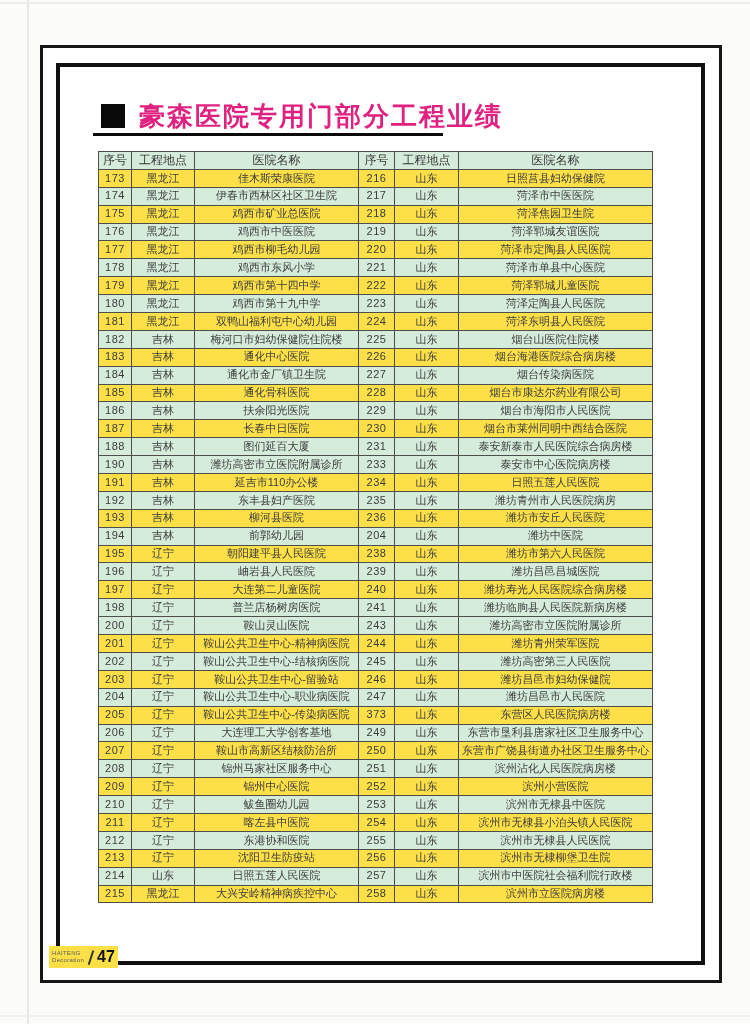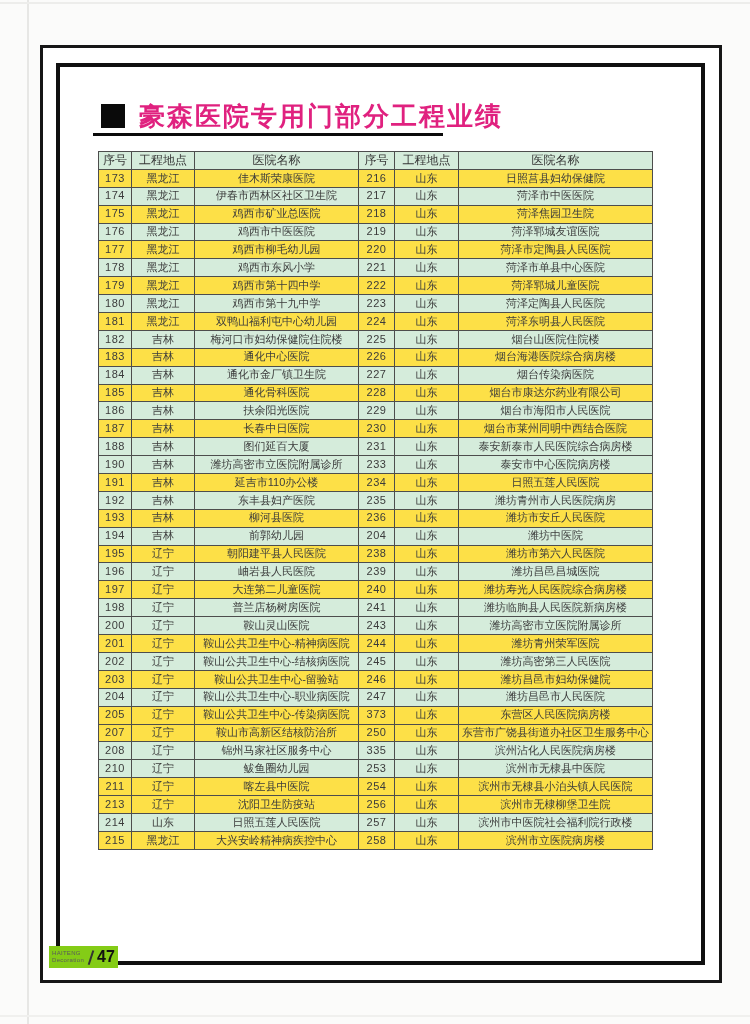--- a/index.html
+++ b/index.html
@@ -46,21 +46,21 @@
     font-size:11px;color:#3b3b3b;text-align:center;
     overflow:hidden;white-space:nowrap;
   }
   table.projects th{
     font-size:12px;font-weight:normal;background:#d5ecdb;color:#353535;
   }
   tr.alt td{background:#d5ecdb;}
   td.seq{letter-spacing:0.5px;}
 
   .footer-logo{
-    position:absolute;left:49px;top:946px;z-index:6;background:#84cc16;
+    position:absolute;left:49px;top:946px;z-index:6;background:#fde047;
     display:flex;align-items:center;padding:2px 3px;
   }
   .brand{display:flex;flex-direction:column;line-height:1.1;margin-right:2px;}
   .brand span{font-size:6px;color:#5a5a5a;letter-spacing:0.3px;}
   .brand-slash{
     width:10px;height:14px;margin-right:1px;position:relative;
   }
   .brand-slash::after{
     content:"";position:absolute;left:4px;top:0;width:1.5px;height:15px;
     background:#333;transform:rotate(18deg);
@@ -344,51 +344,75 @@
         <td>潍坊昌邑市人民医院</td>
       </tr>
       <tr>
         <td class="seq">205</td>
         <td>辽宁</td>
         <td>鞍山公共卫生中心-传染病医院</td>
         <td class="seq">373</td>
         <td>山东</td>
         <td>东营区人民医院病房楼</td>
       </tr>
+      <tr class="alt">
+        <td class="seq">206</td>
+        <td>辽宁</td>
+        <td>大连理工大学创客基地</td>
+        <td class="seq">249</td>
+        <td>山东</td>
+        <td>东营市垦利县唐家社区卫生服务中心</td>
+      </tr>
       <tr>
         <td class="seq">207</td>
         <td>辽宁</td>
         <td>鞍山市高新区结核防治所</td>
         <td class="seq">250</td>
         <td>山东</td>
         <td>东营市广饶县街道办社区卫生服务中心</td>
       </tr>
       <tr class="alt">
         <td class="seq">208</td>
         <td>辽宁</td>
         <td>锦州马家社区服务中心</td>
-        <td class="seq">335</td>
+        <td class="seq">251</td>
         <td>山东</td>
         <td>滨州沾化人民医院病房楼</td>
+      </tr>
+      <tr>
+        <td class="seq">209</td>
+        <td>辽宁</td>
+        <td>锦州中心医院</td>
+        <td class="seq">252</td>
+        <td>山东</td>
+        <td>滨州小营医院</td>
       </tr>
       <tr class="alt">
         <td class="seq">210</td>
         <td>辽宁</td>
         <td>鲅鱼圈幼儿园</td>
         <td class="seq">253</td>
         <td>山东</td>
         <td>滨州市无棣县中医院</td>
       </tr>
       <tr>
         <td class="seq">211</td>
         <td>辽宁</td>
         <td>喀左县中医院</td>
         <td class="seq">254</td>
         <td>山东</td>
         <td>滨州市无棣县小泊头镇人民医院</td>
+      </tr>
+      <tr class="alt">
+        <td class="seq">212</td>
+        <td>辽宁</td>
+        <td>东港协和医院</td>
+        <td class="seq">255</td>
+        <td>山东</td>
+        <td>滨州市无棣县人民医院</td>
       </tr>
       <tr>
         <td class="seq">213</td>
         <td>辽宁</td>
         <td>沈阳卫生防疫站</td>
         <td class="seq">256</td>
         <td>山东</td>
         <td>滨州市无棣柳堡卫生院</td>
       </tr>
       <tr class="alt">

